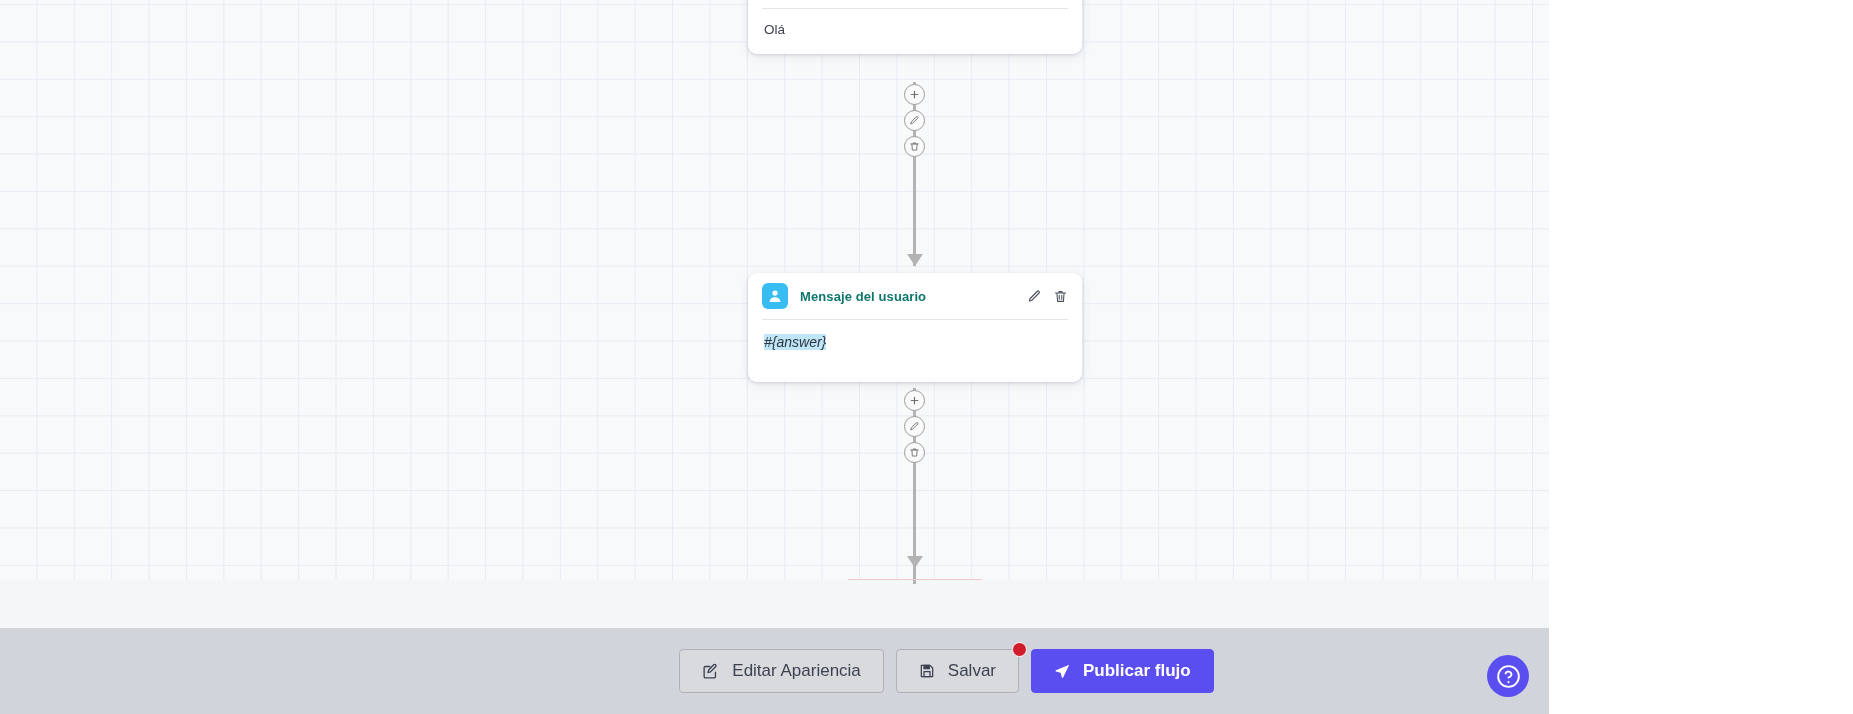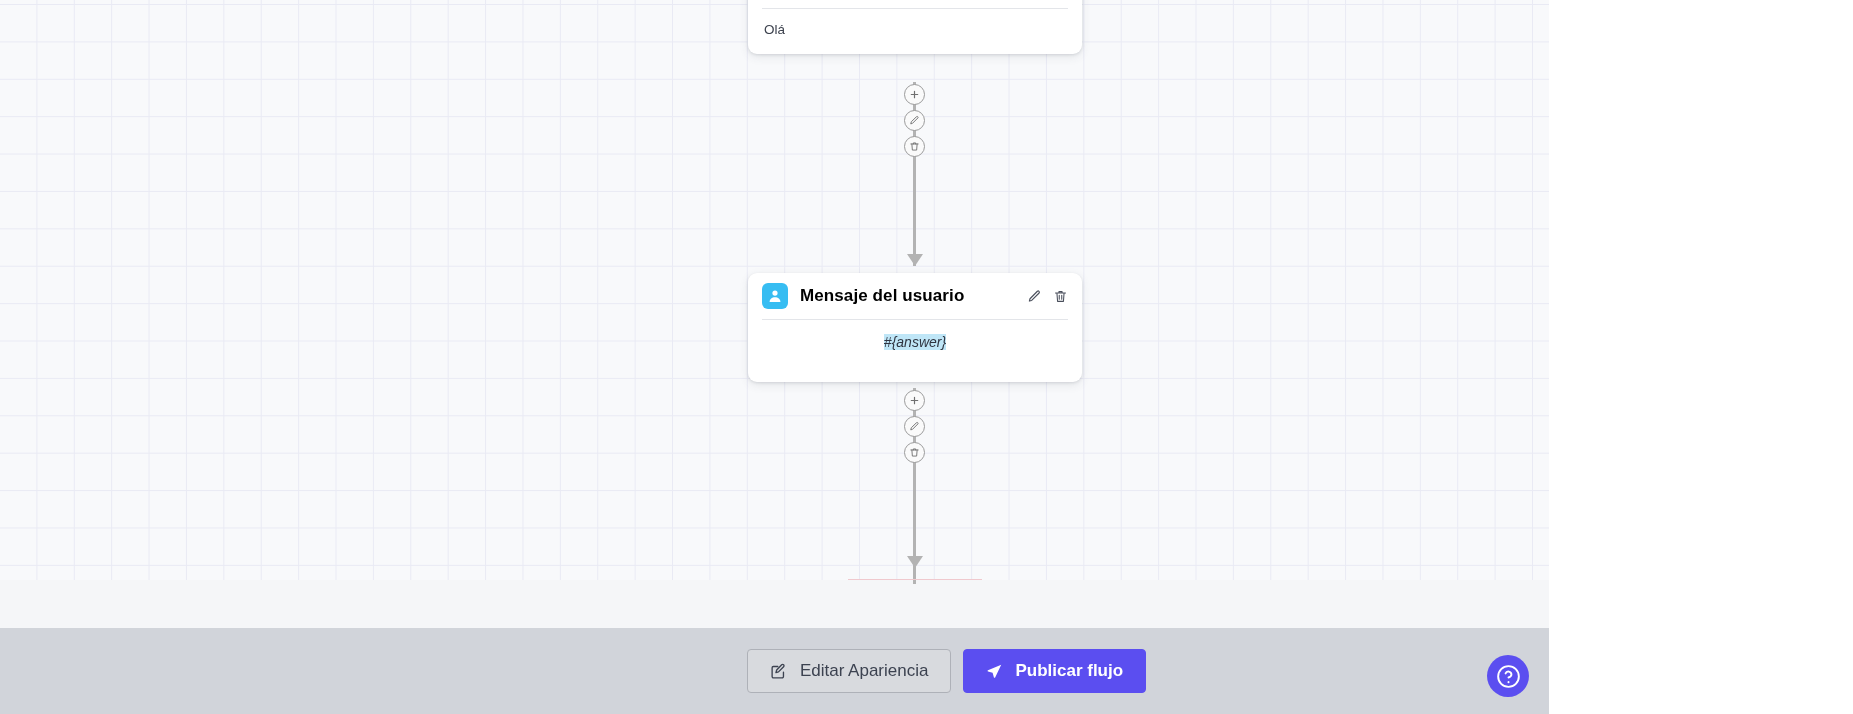--- a/index.html
+++ b/index.html
@@ -57,43 +57,43 @@
   .node-icon {
     width: 26px; height: 26px;
     border-radius: 6px;
     display: flex; align-items: center; justify-content: center;
     flex: 0 0 auto;
   }
   .node-icon svg { display: block; }
   .node-icon.user { background: #37bdf2; }
   .node-title {
     margin-left: 12px;
-    font-size: 17px;
+    font-size: 13px;
     font-weight: 700;
-    color: #000000;
+    color: #0f766e;
     letter-spacing: .1px;
     white-space: nowrap;
     flex: 1 1 auto;
   }
   .node-acts { display: flex; align-items: center; gap: 11px; flex: 0 0 auto; }
   .node-act { cursor: pointer; line-height: 0; color: #4a4f5c; }
   .node-act svg { display: block; }
 
   .node-sep {
     height: 1px;
     background: #e3e5e9;
     margin: 0 14px;
   }
   .node-body {
     padding: 13px 16px 17px 16px;
     font-size: 13.5px;
     color: #3d424e;
     min-height: 44px;
   }
-  .node-body.center { text-align: center; padding-top: 14px; padding-bottom: 32px;}
+  .node-body.center { text-align: left; padding-top: 14px; padding-bottom: 32px;}
   .tokensel {
     background: #bfe6f7;
     font-style: italic;
     color: #2f3440;
     font-size: 14px;
   }
 
   
   .edge { position: absolute; }
   .edge-line {
@@ -343,20 +343,31 @@
       <span class="ticon">
         <svg width="17" height="17" viewBox="0 0 24 24" fill="none" stroke="#3c4250" stroke-width="1.9" stroke-linecap="round" stroke-linejoin="round">
           <path d="M19 13v6.2a1.8 1.8 0 0 1-1.8 1.8H4.8A1.8 1.8 0 0 1 3 19.2V6.8A1.8 1.8 0 0 1 4.8 5H11"></path>
           <path d="M16.5 2.6a1.9 1.9 0 0 1 2.7 2.7L12 12.5l-3.6 1 1-3.6z"></path>
         </svg>
       </span>
       <span>Editar Apariencia</span>
     </div>
 
 
+    <div class="tbtn">
+      <span class="ticon">
+        <svg width="16" height="16" viewBox="0 0 24 24" fill="none" stroke="#3c4250" stroke-width="1.9" stroke-linejoin="round">
+          <path d="M3.5 3.5h13L20.5 7.5v13h-17z"></path>
+          <path d="M7.5 3.5h8v5h-8z" fill="#3c4250"></path>
+          <path d="M7.5 13h9v7.5h-9z"></path>
+        </svg>
+      </span>
+      <span>Salvar</span>
+      <span class="dot-badge"></span>
+    </div>
 
 
     <div class="tbtn primary">
       <span class="ticon">
         <svg width="17" height="17" viewBox="0 0 24 24" fill="#ffffff">
           <path d="M21.5 2.5L2.8 10.4c-.8.3-.8 1.4.1 1.6l6.4 1.9 1.9 6.4c.2.9 1.4.9 1.7.1z"></path>
         </svg>
       </span>
       <span>Publicar flujo</span>
     </div>

